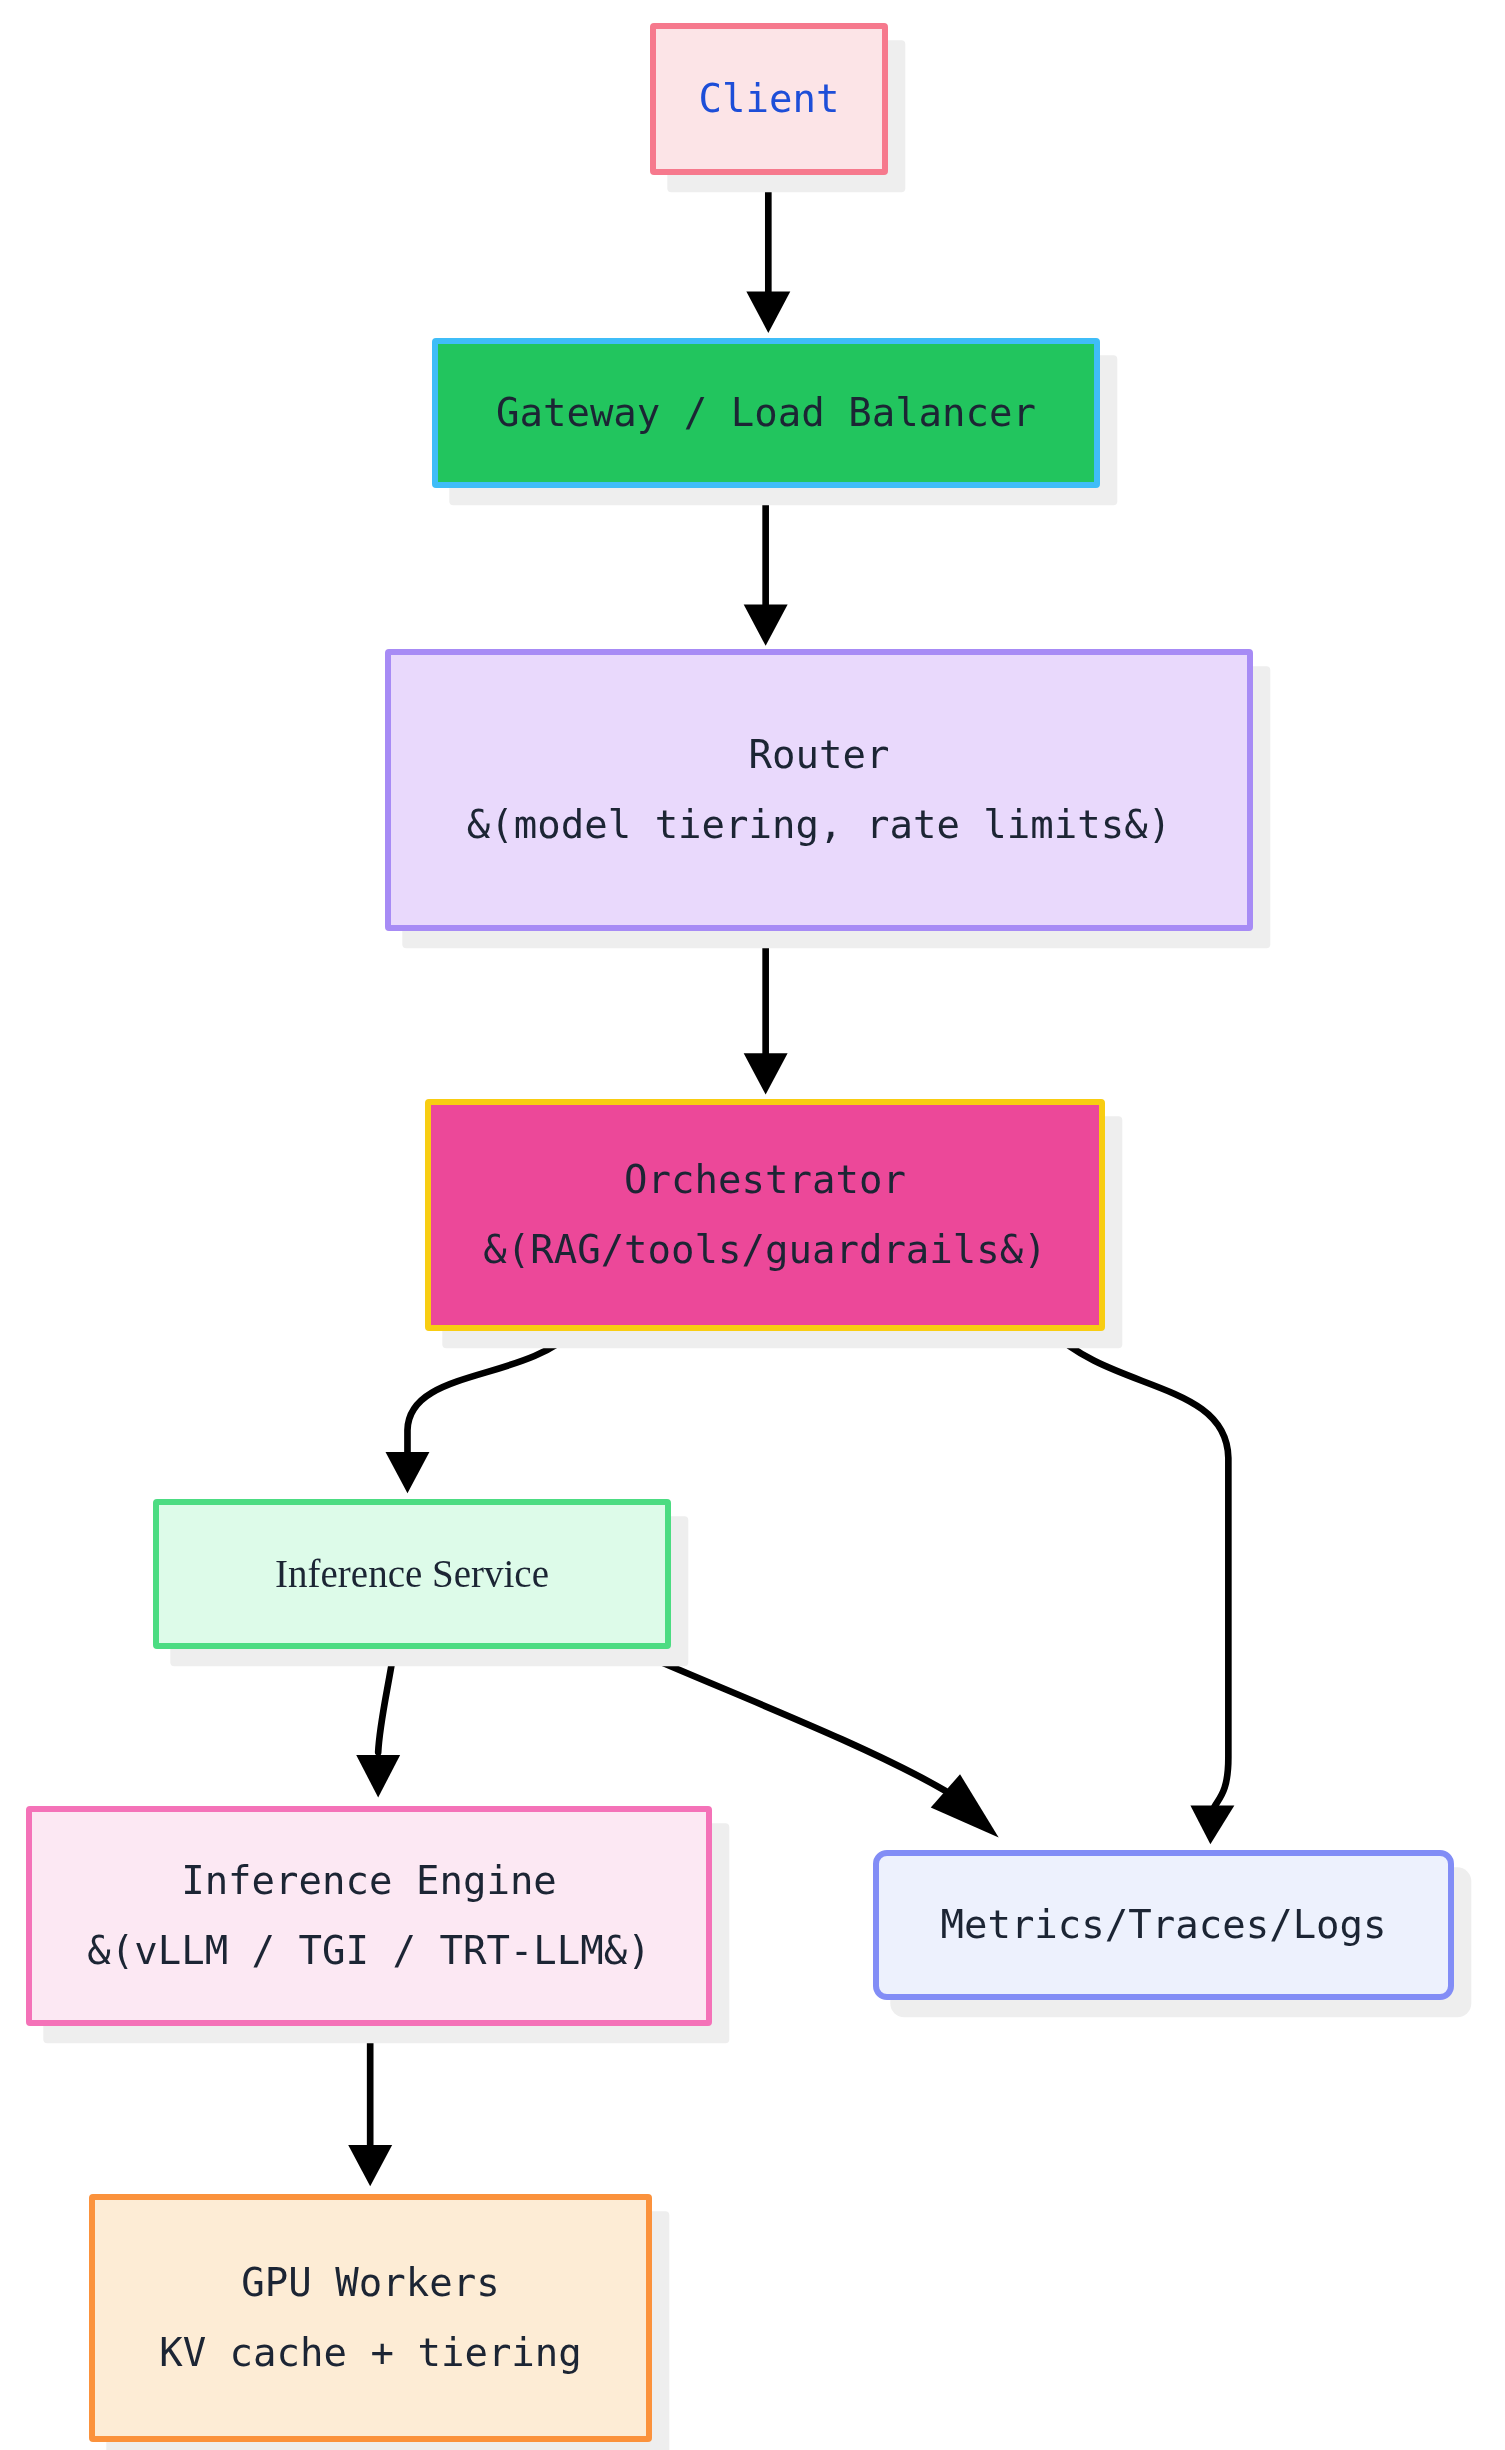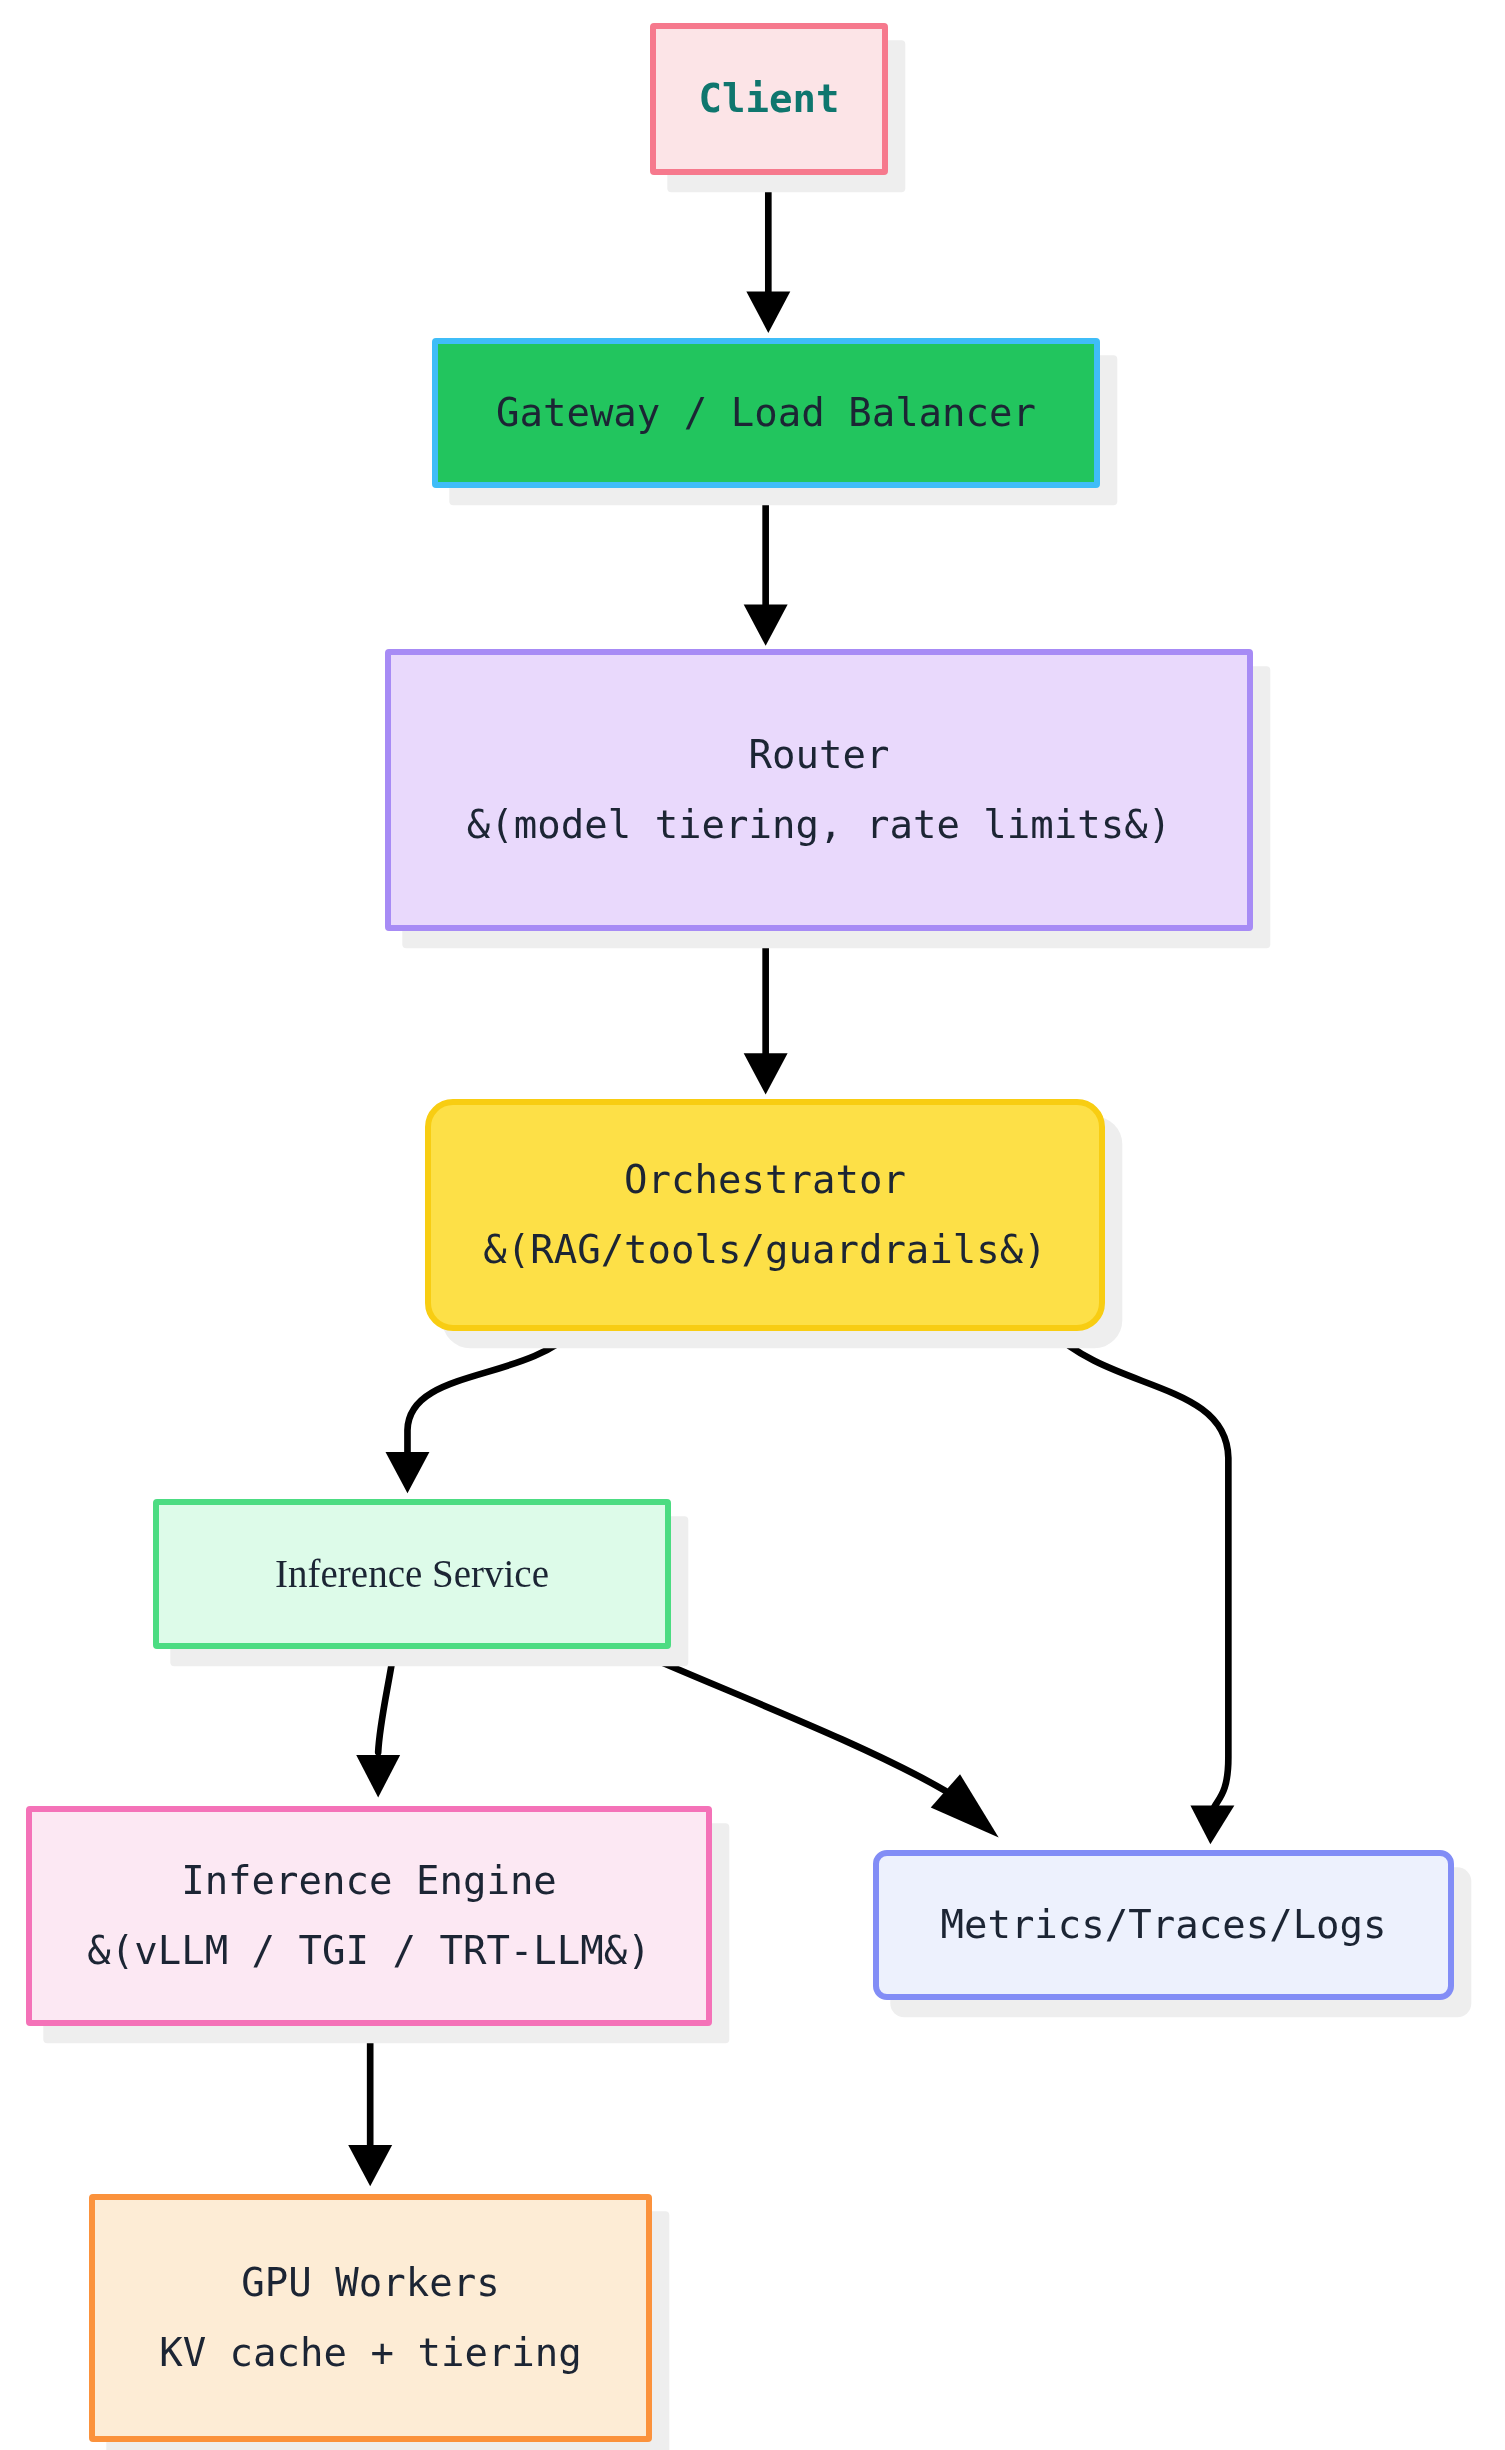--- a/index.html
+++ b/index.html
@@ -85,34 +85,34 @@
     <g>
       <path class="edge-line" d="M950,2478 C1090,2540 1300,2620 1420,2690" stroke="#000000"></path>
       <polygon class="edge-head" points="1398,2715 1442,2665 1500,2760" fill="#000000"></polygon>
     </g>
     <g>
       <path class="edge-line" d="M556,3042 L556,3226" stroke="#000000"></path>
       <polygon class="edge-head" points="523,3222 589,3222 556,3284" fill="#000000"></polygon>
     </g>
   </svg>
 
-  <div class="node node-client" style="background: rgb(252, 228, 231); border-color: rgb(246, 121, 141); color: #0f766e; box-shadow: rgb(238, 238, 238) 17.3px 17.3px 0px 0px; font-weight: bold;">
+  <div class="node node-client" style="background: rgb(252, 228, 231); border-color: rgb(246, 121, 141); color: #1d4ed8; box-shadow: rgb(238, 238, 238) 17.3px 17.3px 0px 0px;">
     <div class="line">Client</div>
   </div>
 
   <div class="node node-gateway" style="background: #22c55e; border-color: rgb(63, 189, 248); color: rgb(28, 37, 52); box-shadow: rgb(238, 238, 238) 17.3px 17.3px 0px 0px;">
     <div class="line">Gateway / Load Balancer</div>
   </div>
 
   <div class="node node-router" style="background: rgb(233, 217, 252); border-color: rgb(167, 139, 245); color: rgb(28, 37, 52); box-shadow: rgb(238, 238, 238) 17.3px 17.3px 0px 0px;">
     <div class="line">Router</div>
     <div class="line">&amp;(model tiering, rate limits&amp;)</div>
   </div>
 
-  <div class="node node-orchestrator" style="background: #fde047; border-color: rgb(248, 205, 18); color: rgb(28, 37, 52); box-shadow: rgb(238, 238, 238) 17.3px 17.3px 0px 0px; border-radius: 28px;">
+  <div class="node node-orchestrator" style="background: #ec4899; border-color: rgb(248, 205, 18); color: rgb(28, 37, 52); box-shadow: rgb(238, 238, 238) 17.3px 17.3px 0px 0px;">
     <div class="line">Orchestrator</div>
     <div class="line">&amp;(RAG/tools/guardrails&amp;)</div>
   </div>
 
   <div class="node node-inference-service" style="background: rgb(221, 251, 233); border-color: rgb(76, 220, 130); color: rgb(28, 37, 52); box-shadow: rgb(238, 238, 238) 17.3px 17.3px 0px 0px; font-family: Liberation Serif, serif;">
     <div class="line">Inference Service</div>
   </div>
 
   <div class="node node-inference-engine" style="background: rgb(252, 232, 243); border-color: rgb(244, 114, 184); color: rgb(28, 37, 52); box-shadow: rgb(238, 238, 238) 17.3px 17.3px 0px 0px;">
     <div class="line">Inference Engine</div>

